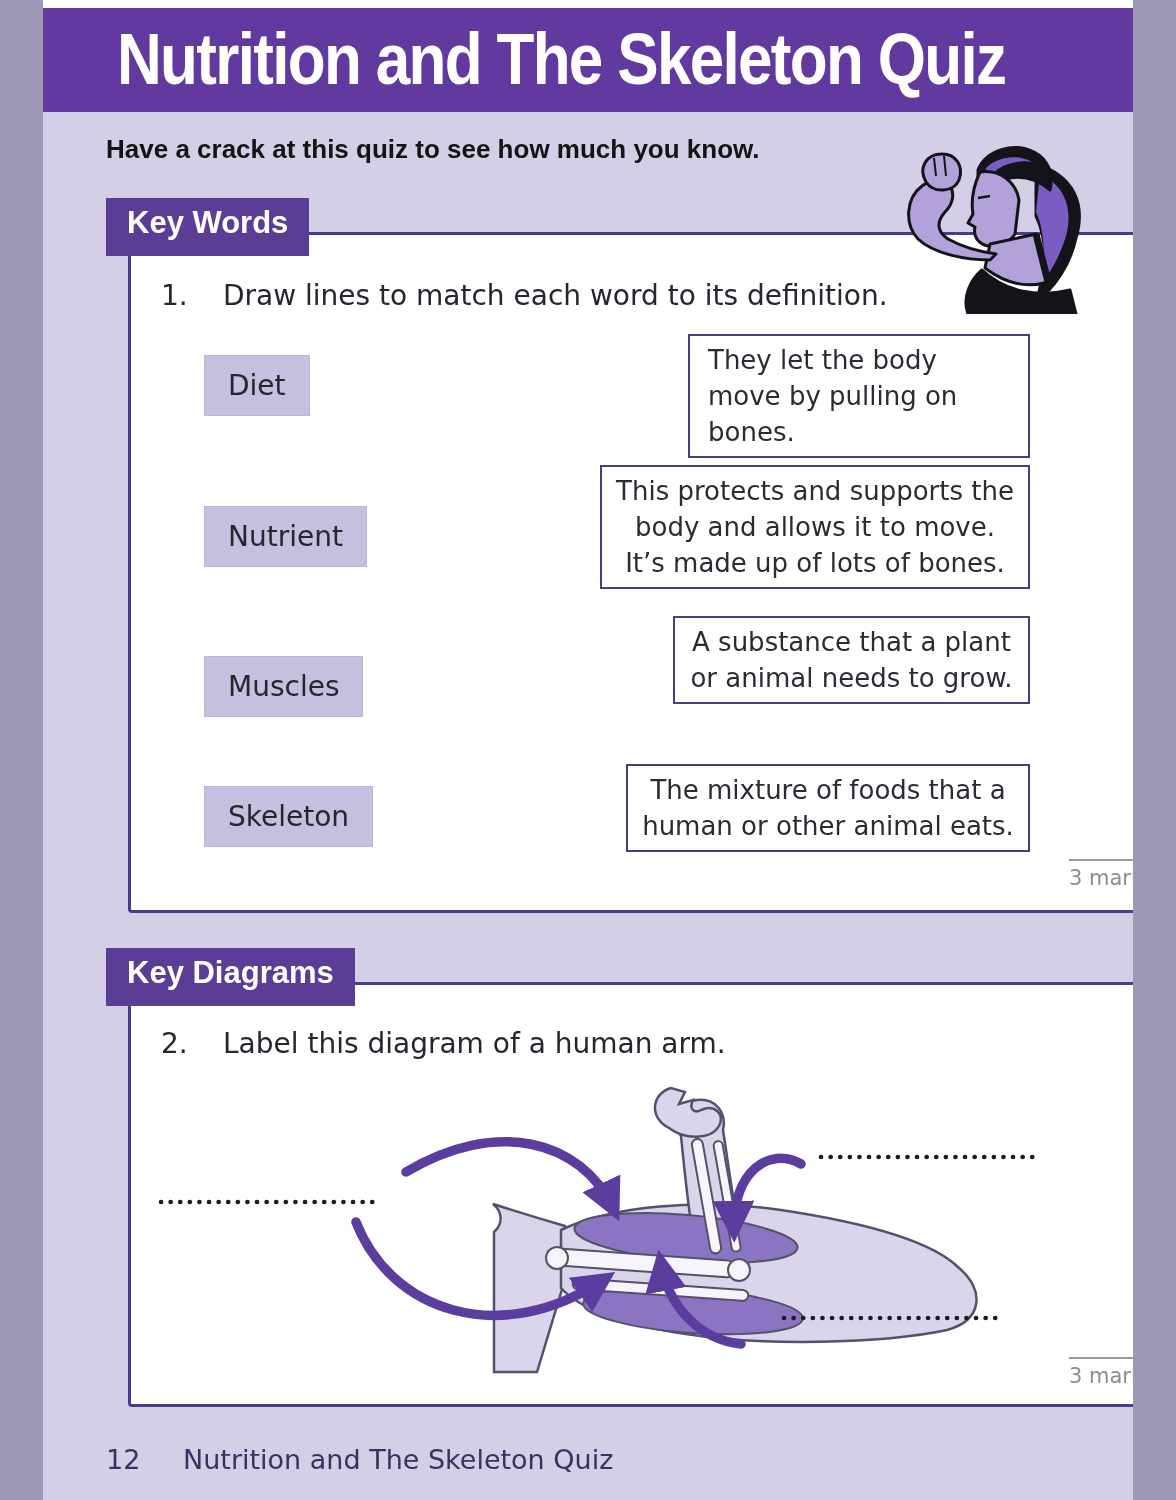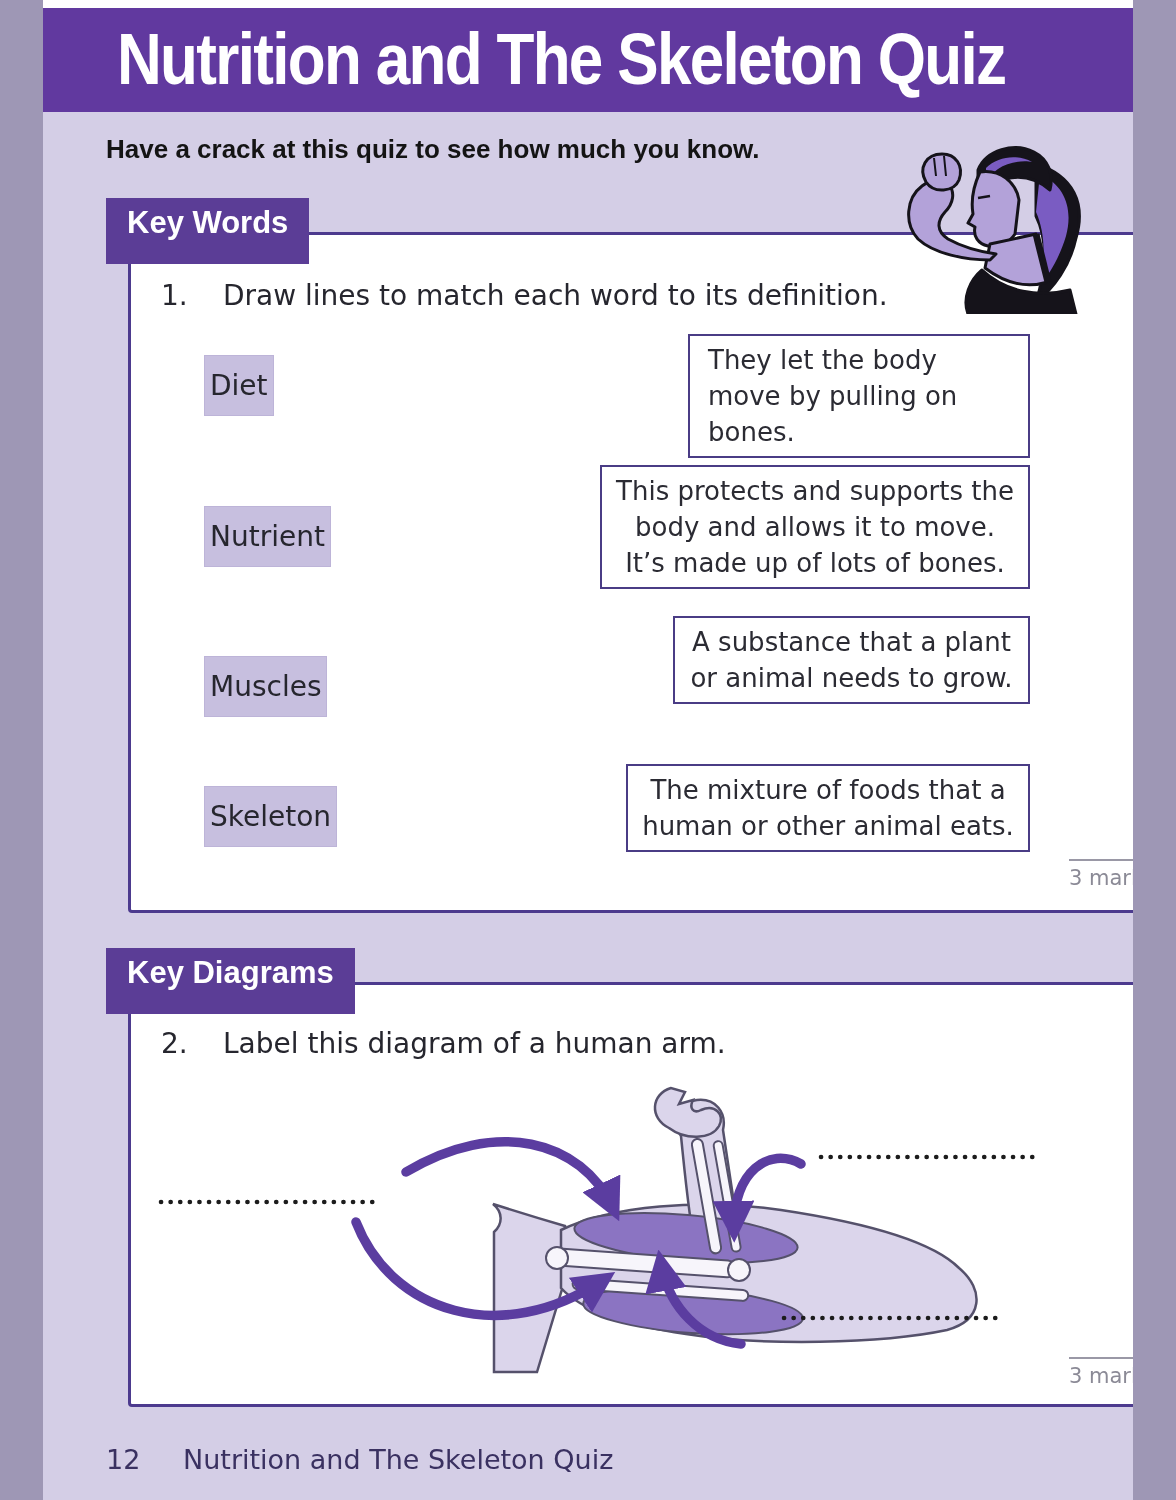--- a/index.html
+++ b/index.html
@@ -19,32 +19,32 @@
   }
   
   .intro{
     position:absolute;left:63px;top:134px;width:900px;
     font-family:"Liberation Sans", sans-serif;font-weight:700;font-size:26px;color:#141414;
   }
   
   .tab{
     position:absolute;left:63px;z-index:4;background:#5b3d96;color:#fff;
     font-family:"Liberation Sans", sans-serif;font-weight:700;font-size:31px;
-    padding:7px 21px 23px 21px;white-space:nowrap;
+    padding:7px 21px 15px 21px;white-space:nowrap;
   }
   .panel{
     position:absolute;left:85px;width:1042px;background:#ffffff;
     border:3px solid #4c3a8e;border-radius:4px;box-sizing:border-box;z-index:1;
   }
   .qnum{position:absolute;left:30px;font-size:28px;color:#26262e;}
   .qtext{position:absolute;left:92px;font-size:28px;color:#26262e;}
   
   .word-box{
     position:absolute;left:73px;background:#c7bfdf;border:1px solid #bdb4d8;
-    color:#26262e;font-size:28px;padding:13px 5px;white-space:nowrap;
+    color:#26262e;font-size:28px;padding:13px 23px;white-space:nowrap;
   }
   .def-box{
     position:absolute;background:#ffffff;border:2.5px solid #4a3c85;
     color:#2b2b33;font-size:26px;line-height:36px;
     padding:6px 14px;box-sizing:border-box;text-align:center;
   }
   .def-1{top:99px;right:137px;width:342px;text-align:left;padding-left:18px;}
   .def-2{top:230px;right:137px;width:430px;}
   .def-3{top:381px;right:137px;width:357px;}
   .def-4{top:529px;right:137px;width:404px;}

